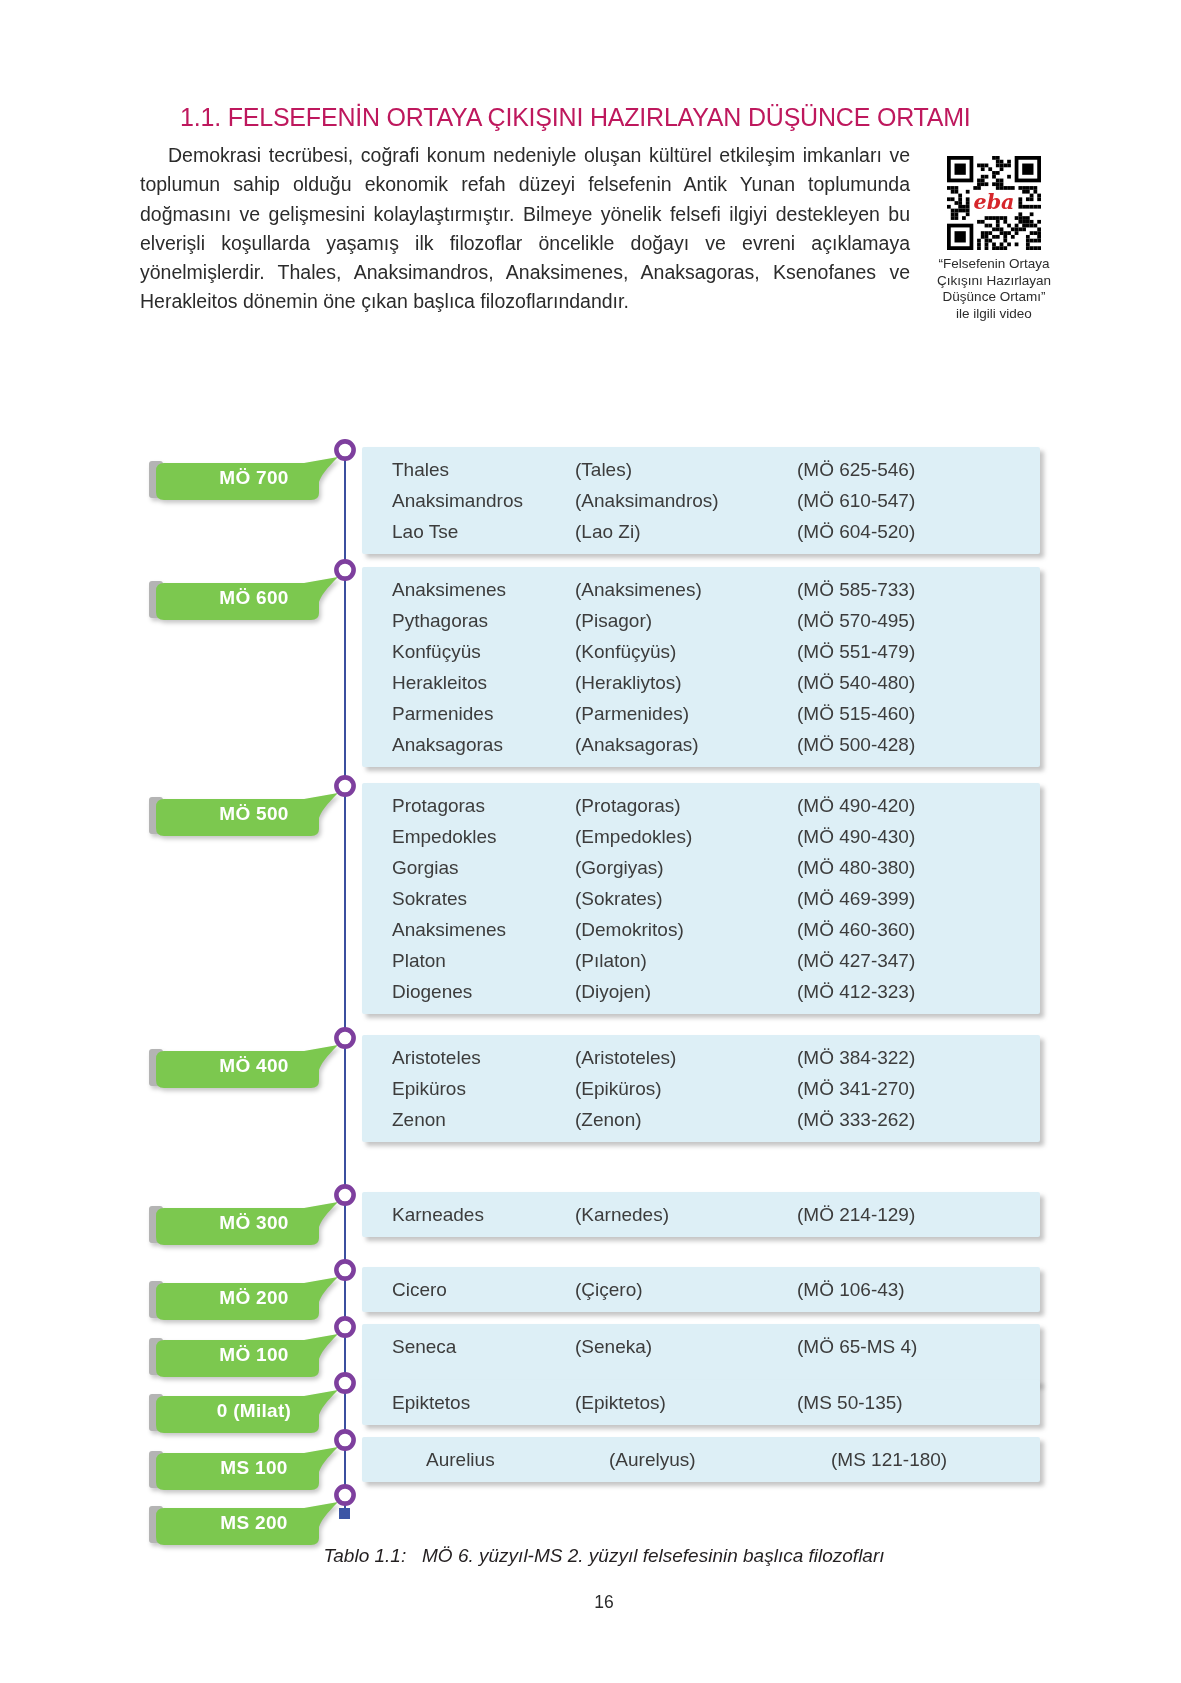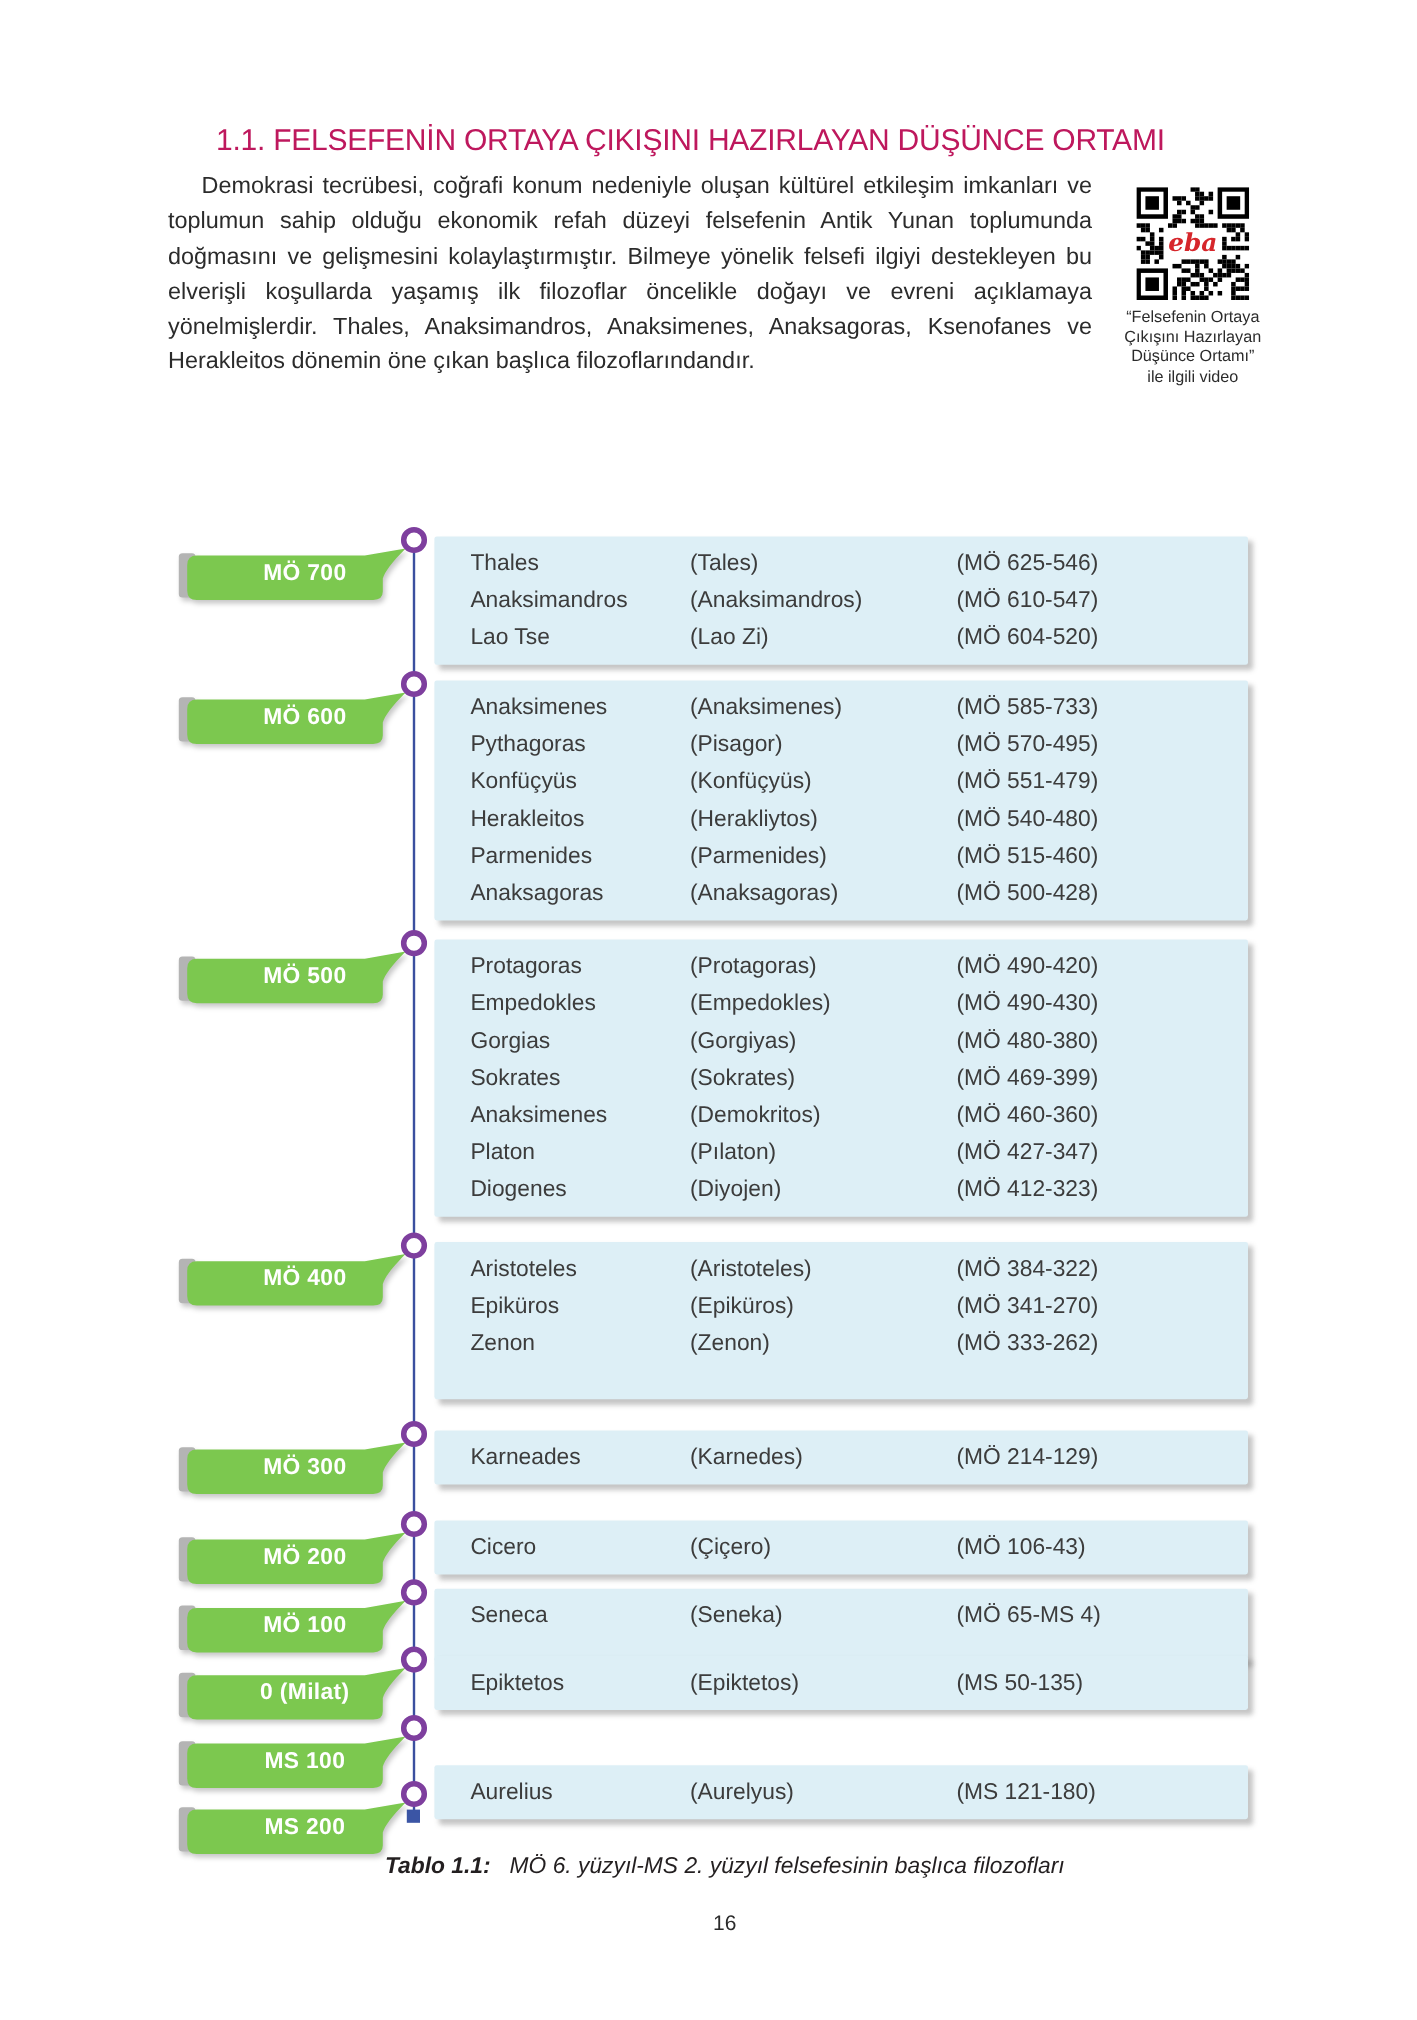--- a/index.html
+++ b/index.html
@@ -40,21 +40,21 @@
   }
   .phil-row{ display:flex; height:31px; line-height:31px; font-size:19px; color:#3c3c3c;}
   .phil-row .c-name{ width:183px; padding-left:30px; flex:none;}
   .phil-row .c-turkish{ width:222px; flex:none;}
   .phil-row .c-dates{ flex:1;}
   
   .table-caption{
     position:absolute; left:140px; top:1545px; width:928px; text-align:center;
     font-size:19px; font-style:italic; color:#231f20;
   }
-  .table-caption .cap-label{ font-weight:bold; }
+  .table-caption .cap-label{ font-weight:normal; }
   .page-number{
     position:absolute; left:140px; top:1592px; width:928px; text-align:center;
     font-size:17.5px; color:#2b2b2b;
   }
 </style>
 </head>
 <body>
 
 <div class="page">
 
@@ -381,21 +381,21 @@
       <div class="ribbon" style="left: 146px; top: 1044px;">
         <svg viewBox="0 0 194 46">
           <rect x="3" y="5" width="14" height="37" rx="3" fill="#b4b4b4"></rect>
           <path d="M18,7 L158,7 L192,1 C180,13 175,20 173,26 L173,37 Q173,44 165,44 L18,44 Q10,44 10,36 L10,15 Q10,7 18,7 Z" fill="#7cc84f"></path>
         </svg>
         <span class="label-text">MÖ 400</span>
       </div>
       <div class="node" style="left: 331px; top: 1024px;"><svg viewBox="0 0 28 28">
           <circle cx="14" cy="14" r="8.6" fill="#ffffff" stroke="#7e3f9e" stroke-width="4.6"></circle>
         </svg></div>
-      <div class="period-block" style="top: 1035px; height: 131px;">
+      <div class="period-block" style="top: 1035px; height: 107px;">
         <div class="phil-row">
           <span class="c-name">Aristoteles</span>
           <span class="c-turkish">(Aristoteles)</span>
           <span class="c-dates">(MÖ 384-322)</span>
         </div>
         <div class="phil-row">
           <span class="c-name">Epiküros</span>
           <span class="c-turkish">(Epiküros)</span>
           <span class="c-dates">(MÖ 341-270)</span>
         </div>
@@ -476,21 +476,21 @@
       <div class="ribbon" style="left: 146px; top: 1446px;">
         <svg viewBox="0 0 194 46">
           <rect x="3" y="5" width="14" height="37" rx="3" fill="#b4b4b4"></rect>
           <path d="M18,7 L158,7 L192,1 C180,13 175,20 173,26 L173,37 Q173,44 165,44 L18,44 Q10,44 10,36 L10,15 Q10,7 18,7 Z" fill="#7cc84f"></path>
         </svg>
         <span class="label-text">MS 100</span>
       </div>
       <div class="node" style="left: 331px; top: 1426px;"><svg viewBox="0 0 28 28">
           <circle cx="14" cy="14" r="8.6" fill="#ffffff" stroke="#7e3f9e" stroke-width="4.6"></circle>
         </svg></div>
-      <div class="period-block" style="top: 1471px; height: 45px;">
+      <div class="period-block" style="top: 1437px; height: 45px; padding-left: 34px;">
         <div class="phil-row">
           <span class="c-name">Aurelius</span>
           <span class="c-turkish">(Aurelyus)</span>
           <span class="c-dates">(MS 121-180)</span>
         </div>
       </div>
       <div class="ribbon" style="left: 146px; top: 1501px;">
         <svg viewBox="0 0 194 46">
           <rect x="3" y="5" width="14" height="37" rx="3" fill="#b4b4b4"></rect>
           <path d="M18,7 L158,7 L192,1 C180,13 175,20 173,26 L173,37 Q173,44 165,44 L18,44 Q10,44 10,36 L10,15 Q10,7 18,7 Z" fill="#7cc84f"></path>

